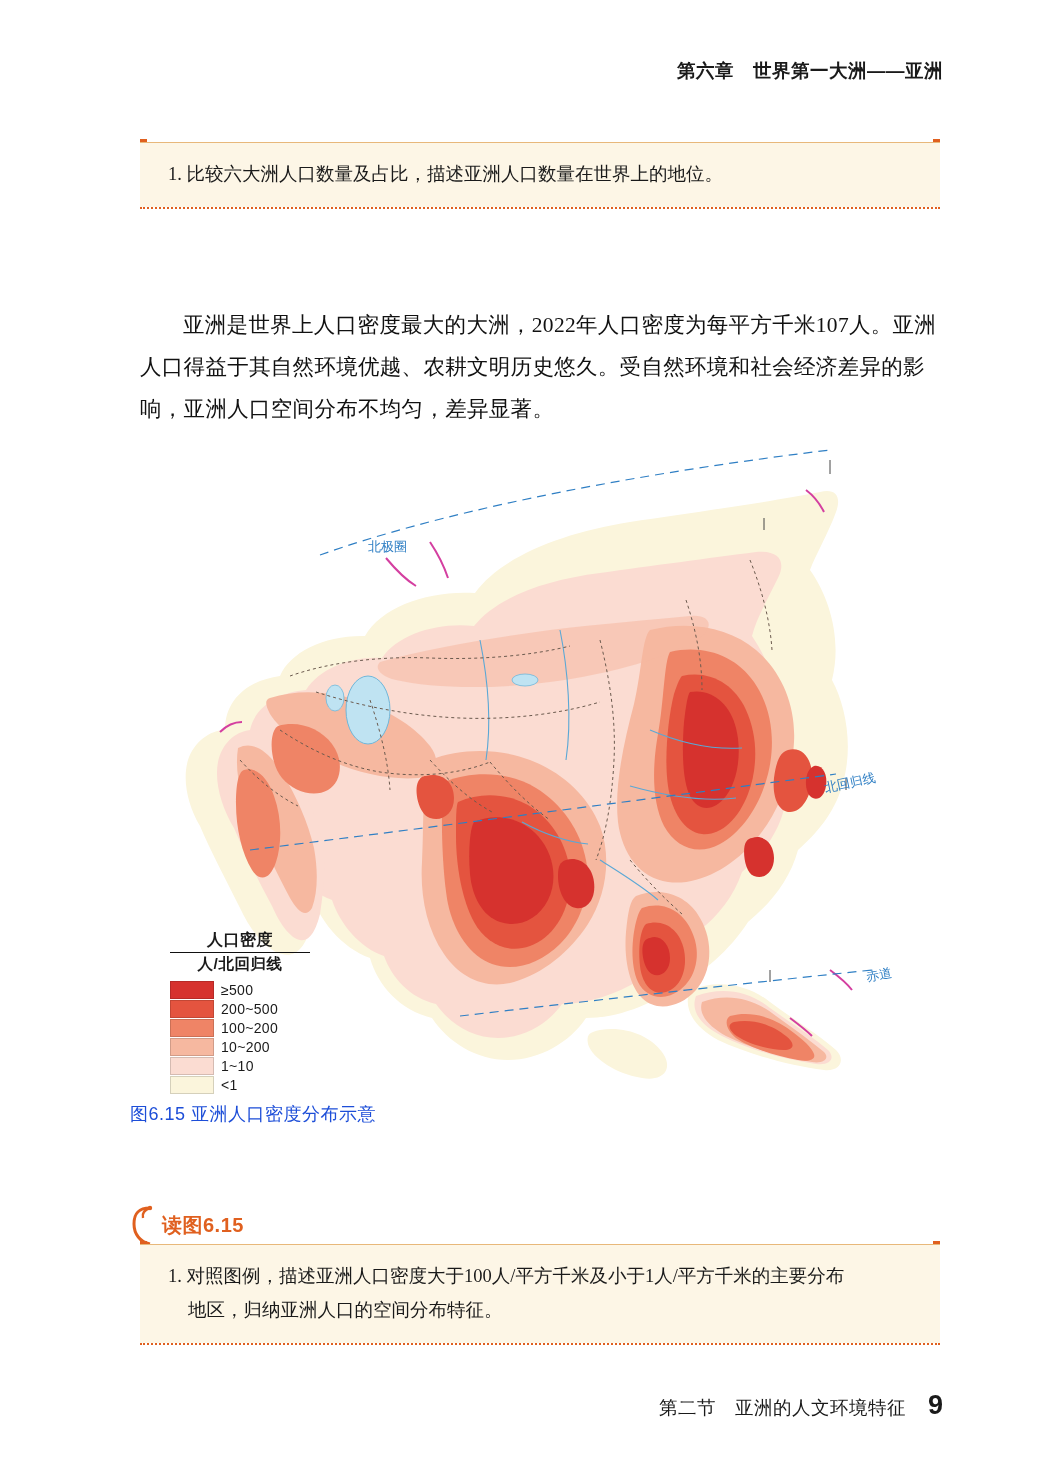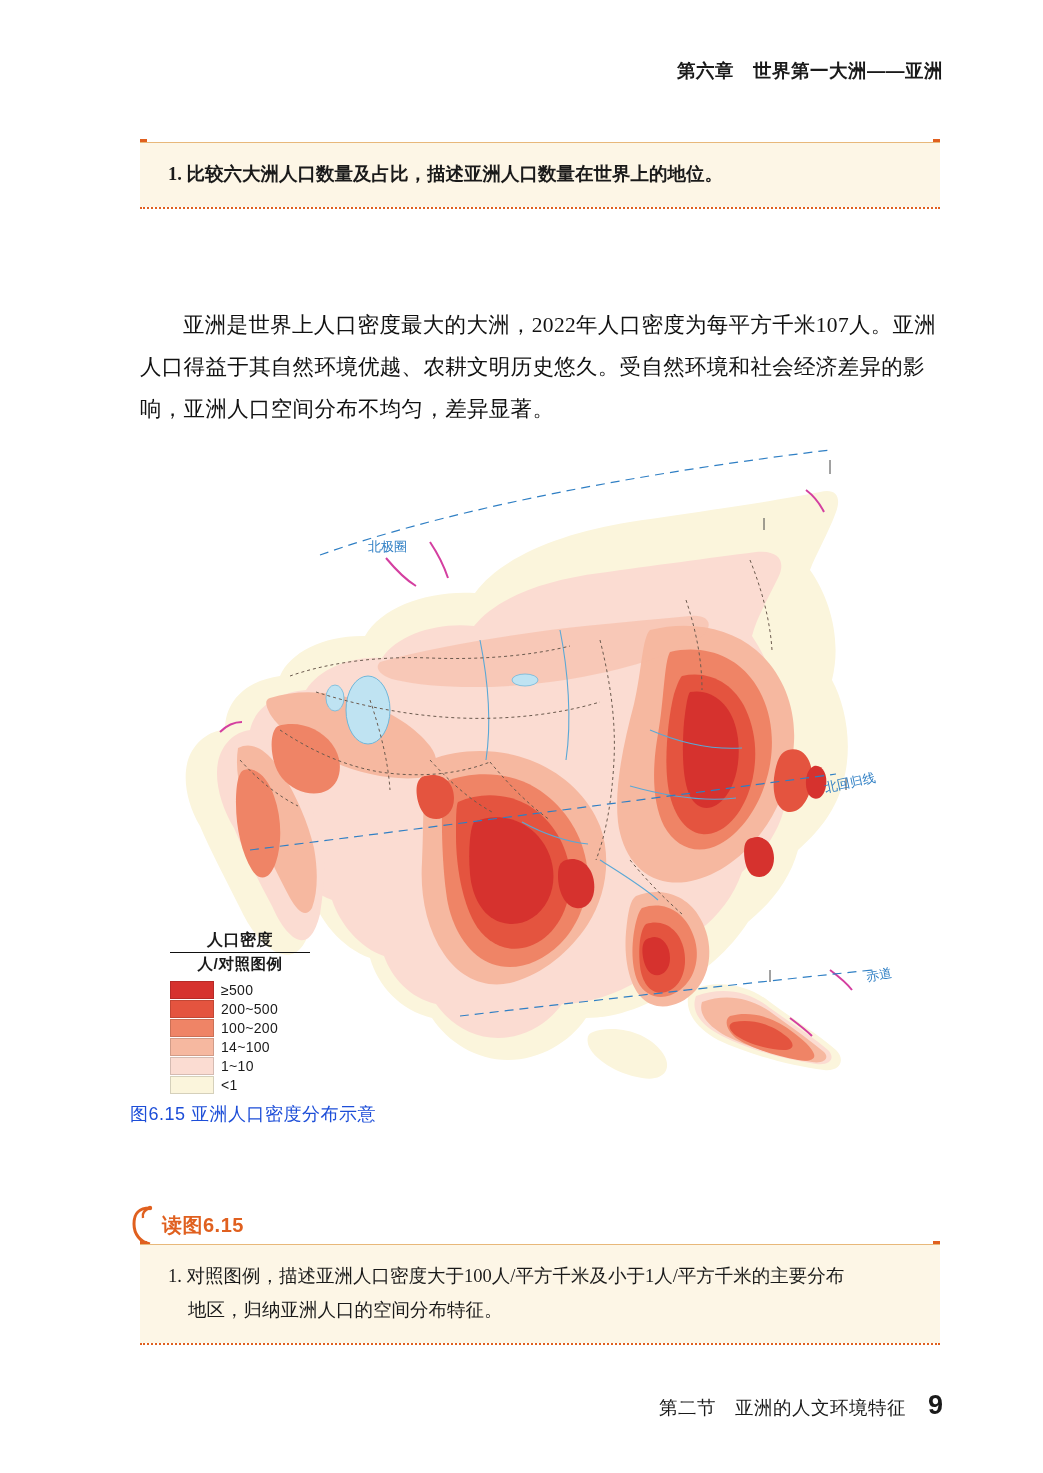--- a/index.html
+++ b/index.html
@@ -203,21 +203,21 @@
   }
 </style>
 </head>
 <body>
 
 <div class="page">
 
   <div class="running-head">第六章　世界第一大洲——亚洲</div>
 
   <div class="activity" style="top:140px;">
-    <div style="position:relative;font-weight:bold;">
+    <div style="position:relative;">
       <div class="tick" style="left:0; top:-3px;"></div>
       <div class="tick" style="right:0; top:-3px;"></div>
       <div class="activity-body">
         <div class="act-item">1. 比较六大洲人口数量及占比，描述亚洲人口数量在世界上的地位。</div>
       </div>
       <div class="dotted-bottom"></div>
     </div>
   </div>
 
   <div class="body-par">亚洲是世界上人口密度最大的大洲，2022年人口密度为每平方千米107人。亚洲人口得益于其自然环境优越、农耕文明历史悠久。受自然环境和社会经济差异的影响，亚洲人口空间分布不均匀，差异显著。</div>
@@ -420,37 +420,37 @@
         <path d="M640,540 l0,12"></path>
       </g>
     </svg>
 
     <div class="map-label" style="left:238px; top:108px;">北极圈</div>
     <div class="map-label" style="left:694px; top:344px; transform:rotate(-12deg);">北回归线</div>
     <div class="map-label" style="left:736px; top:536px; transform:rotate(-10deg);">赤道</div>
 
     <div class="legend">
       <div class="legend-title">人口密度</div>
-      <div class="legend-sub">人/对照图例</div>
+      <div class="legend-sub">人/北回归线</div>
       <div class="legend-rows">
         <div class="legend-row">
           <span class="legend-swatch" style="background:#d6322e;"></span>
           <span class="legend-label">≥500</span>
         </div>
         <div class="legend-row">
           <span class="legend-swatch" style="background:#e4543f;"></span>
           <span class="legend-label">200~500</span>
         </div>
         <div class="legend-row">
           <span class="legend-swatch" style="background:#ef8466;"></span>
           <span class="legend-label">100~200</span>
         </div>
         <div class="legend-row">
           <span class="legend-swatch" style="background:#f6b8a0;"></span>
-          <span class="legend-label">14~100</span>
+          <span class="legend-label">10~200</span>
         </div>
         <div class="legend-row">
           <span class="legend-swatch" style="background:#fbdcd2;"></span>
           <span class="legend-label">1~10</span>
         </div>
         <div class="legend-row">
           <span class="legend-swatch" style="background:#fbf5dc;"></span>
           <span class="legend-label">&lt;1</span>
         </div>
       </div>

